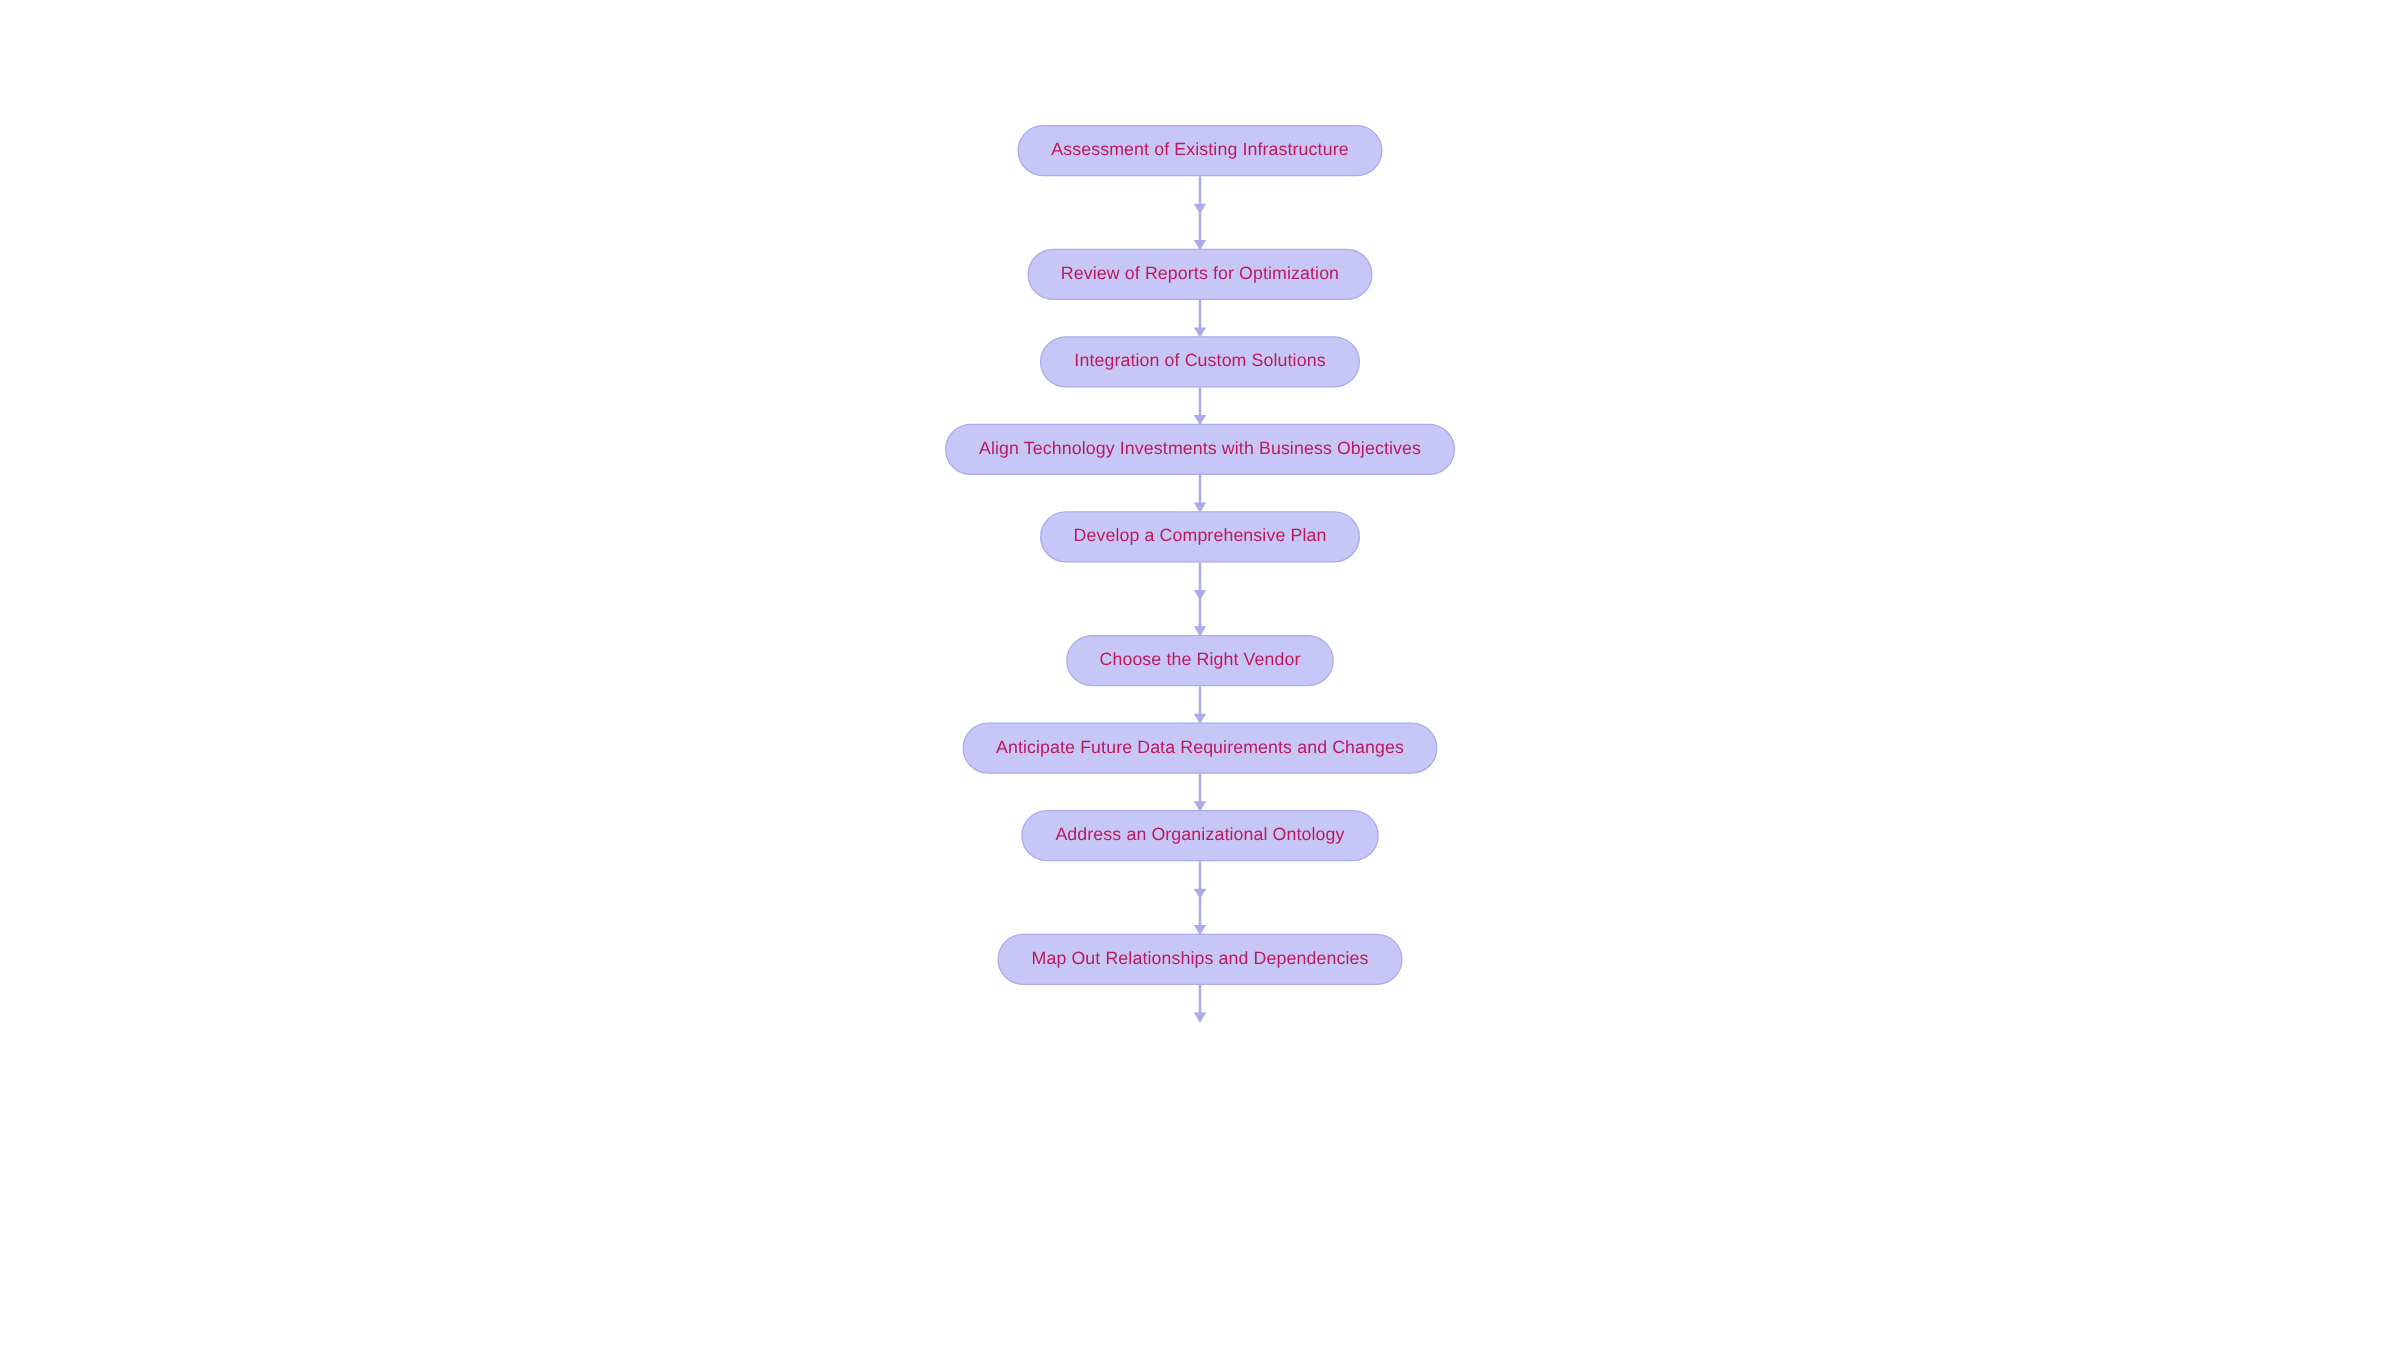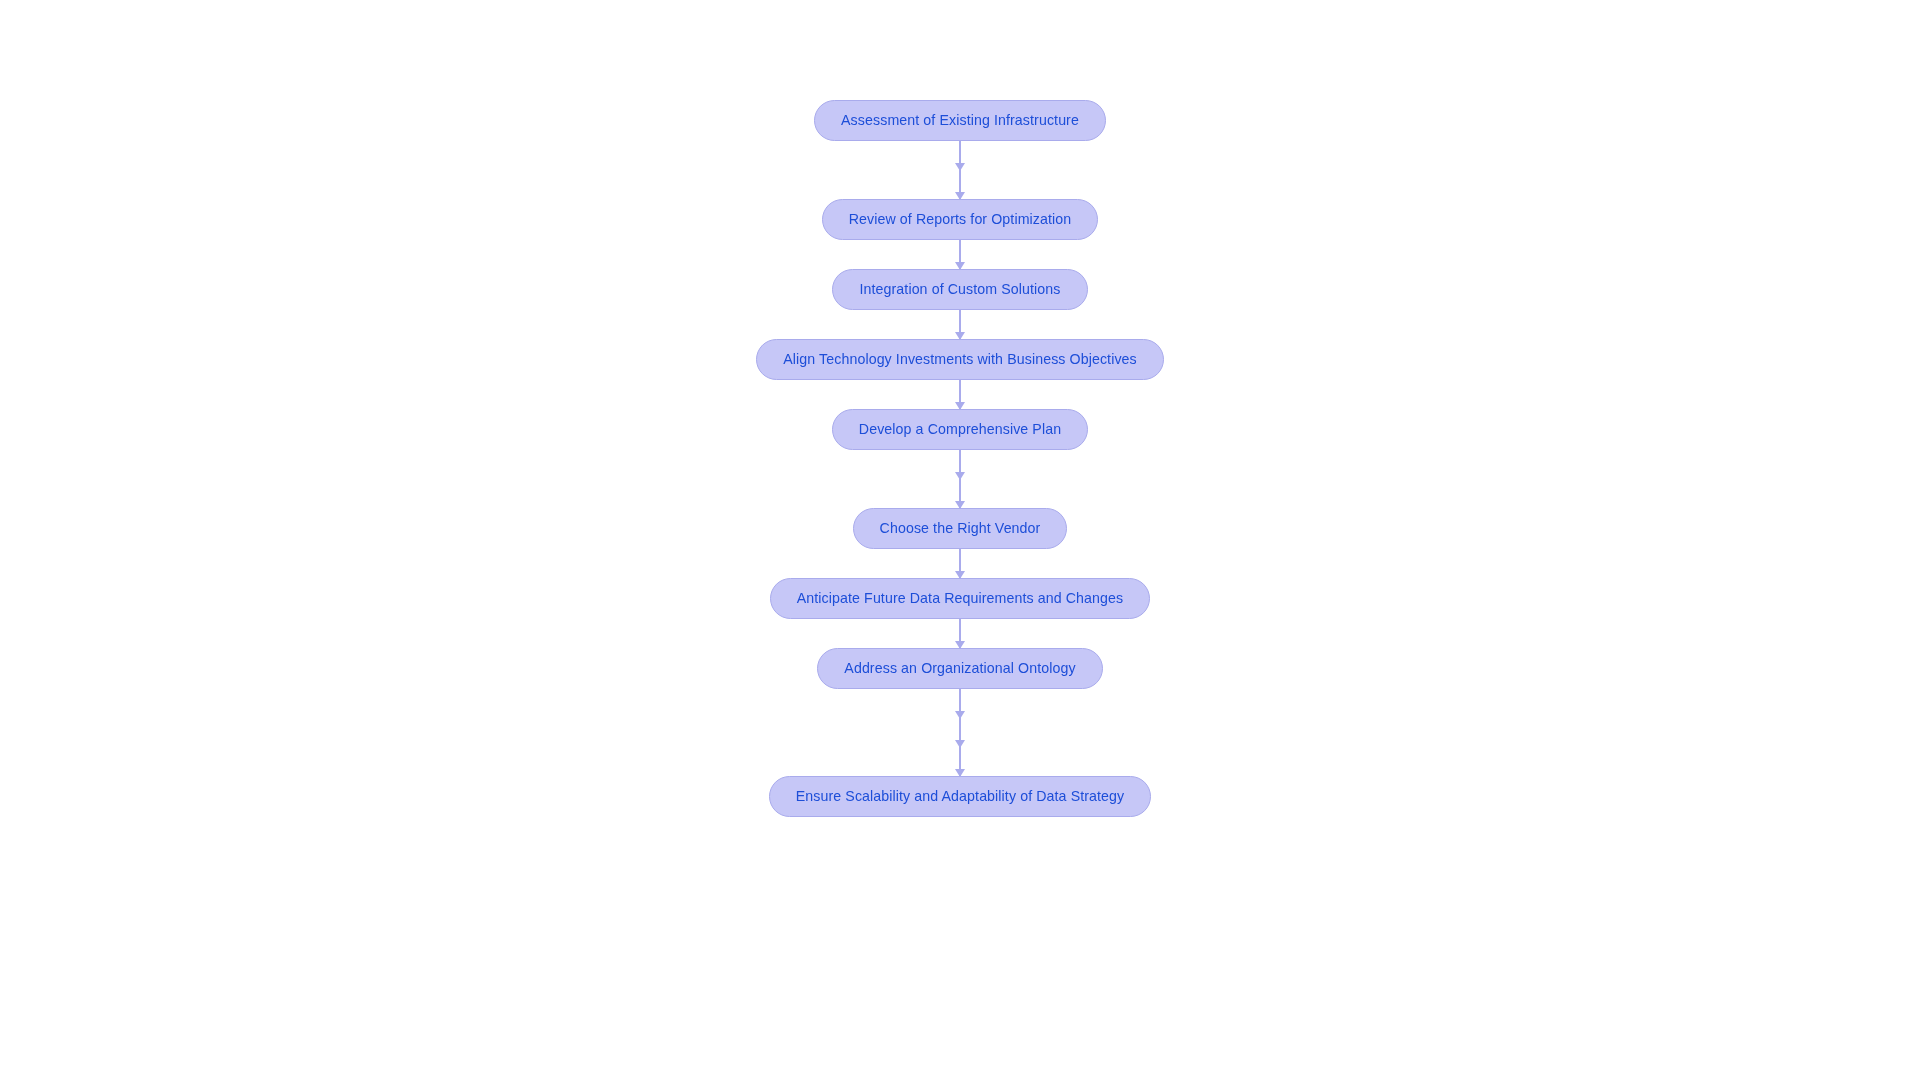--- a/index.html
+++ b/index.html
@@ -40,21 +40,21 @@
   }
 
   .node {
     box-sizing: border-box;
     display: flex;
     align-items: center;
     justify-content: center;
     background: #c6c7f7;
     border: 1.2px solid #a9abec;
     border-radius: 999px;
-    color: #1d4ed8;
+    color: #be185d;
     font-size: 14.2px;
     font-family: "Liberation Sans", sans-serif;
     font-weight: 400;
     letter-spacing: 0.1px;
     white-space: nowrap;
     text-align: center;
     padding: 0 26px;
     height: 41px;
     line-height: 1;
   }
@@ -151,22 +151,22 @@
         <div class="node">
           <span>Address an Organizational Ontology</span>
         </div>
       </div>
       <div class="connector">
         <div class="arrow-head"></div>
       </div>
       <div class="connector">
         <div class="arrow-head"></div>
       </div>
+      <div class="node-row">
+        <div class="node">
+          <span>Map Out Relationships and Dependencies</span>
+        </div>
+      </div>
       <div class="connector">
         <div class="arrow-head"></div>
-      </div>
-      <div class="node-row">
-        <div class="node">
-          <span>Ensure Scalability and Adaptability of Data Strategy</span>
-        </div>
       </div>
     </div>
 </div>
 
 </body></html>

